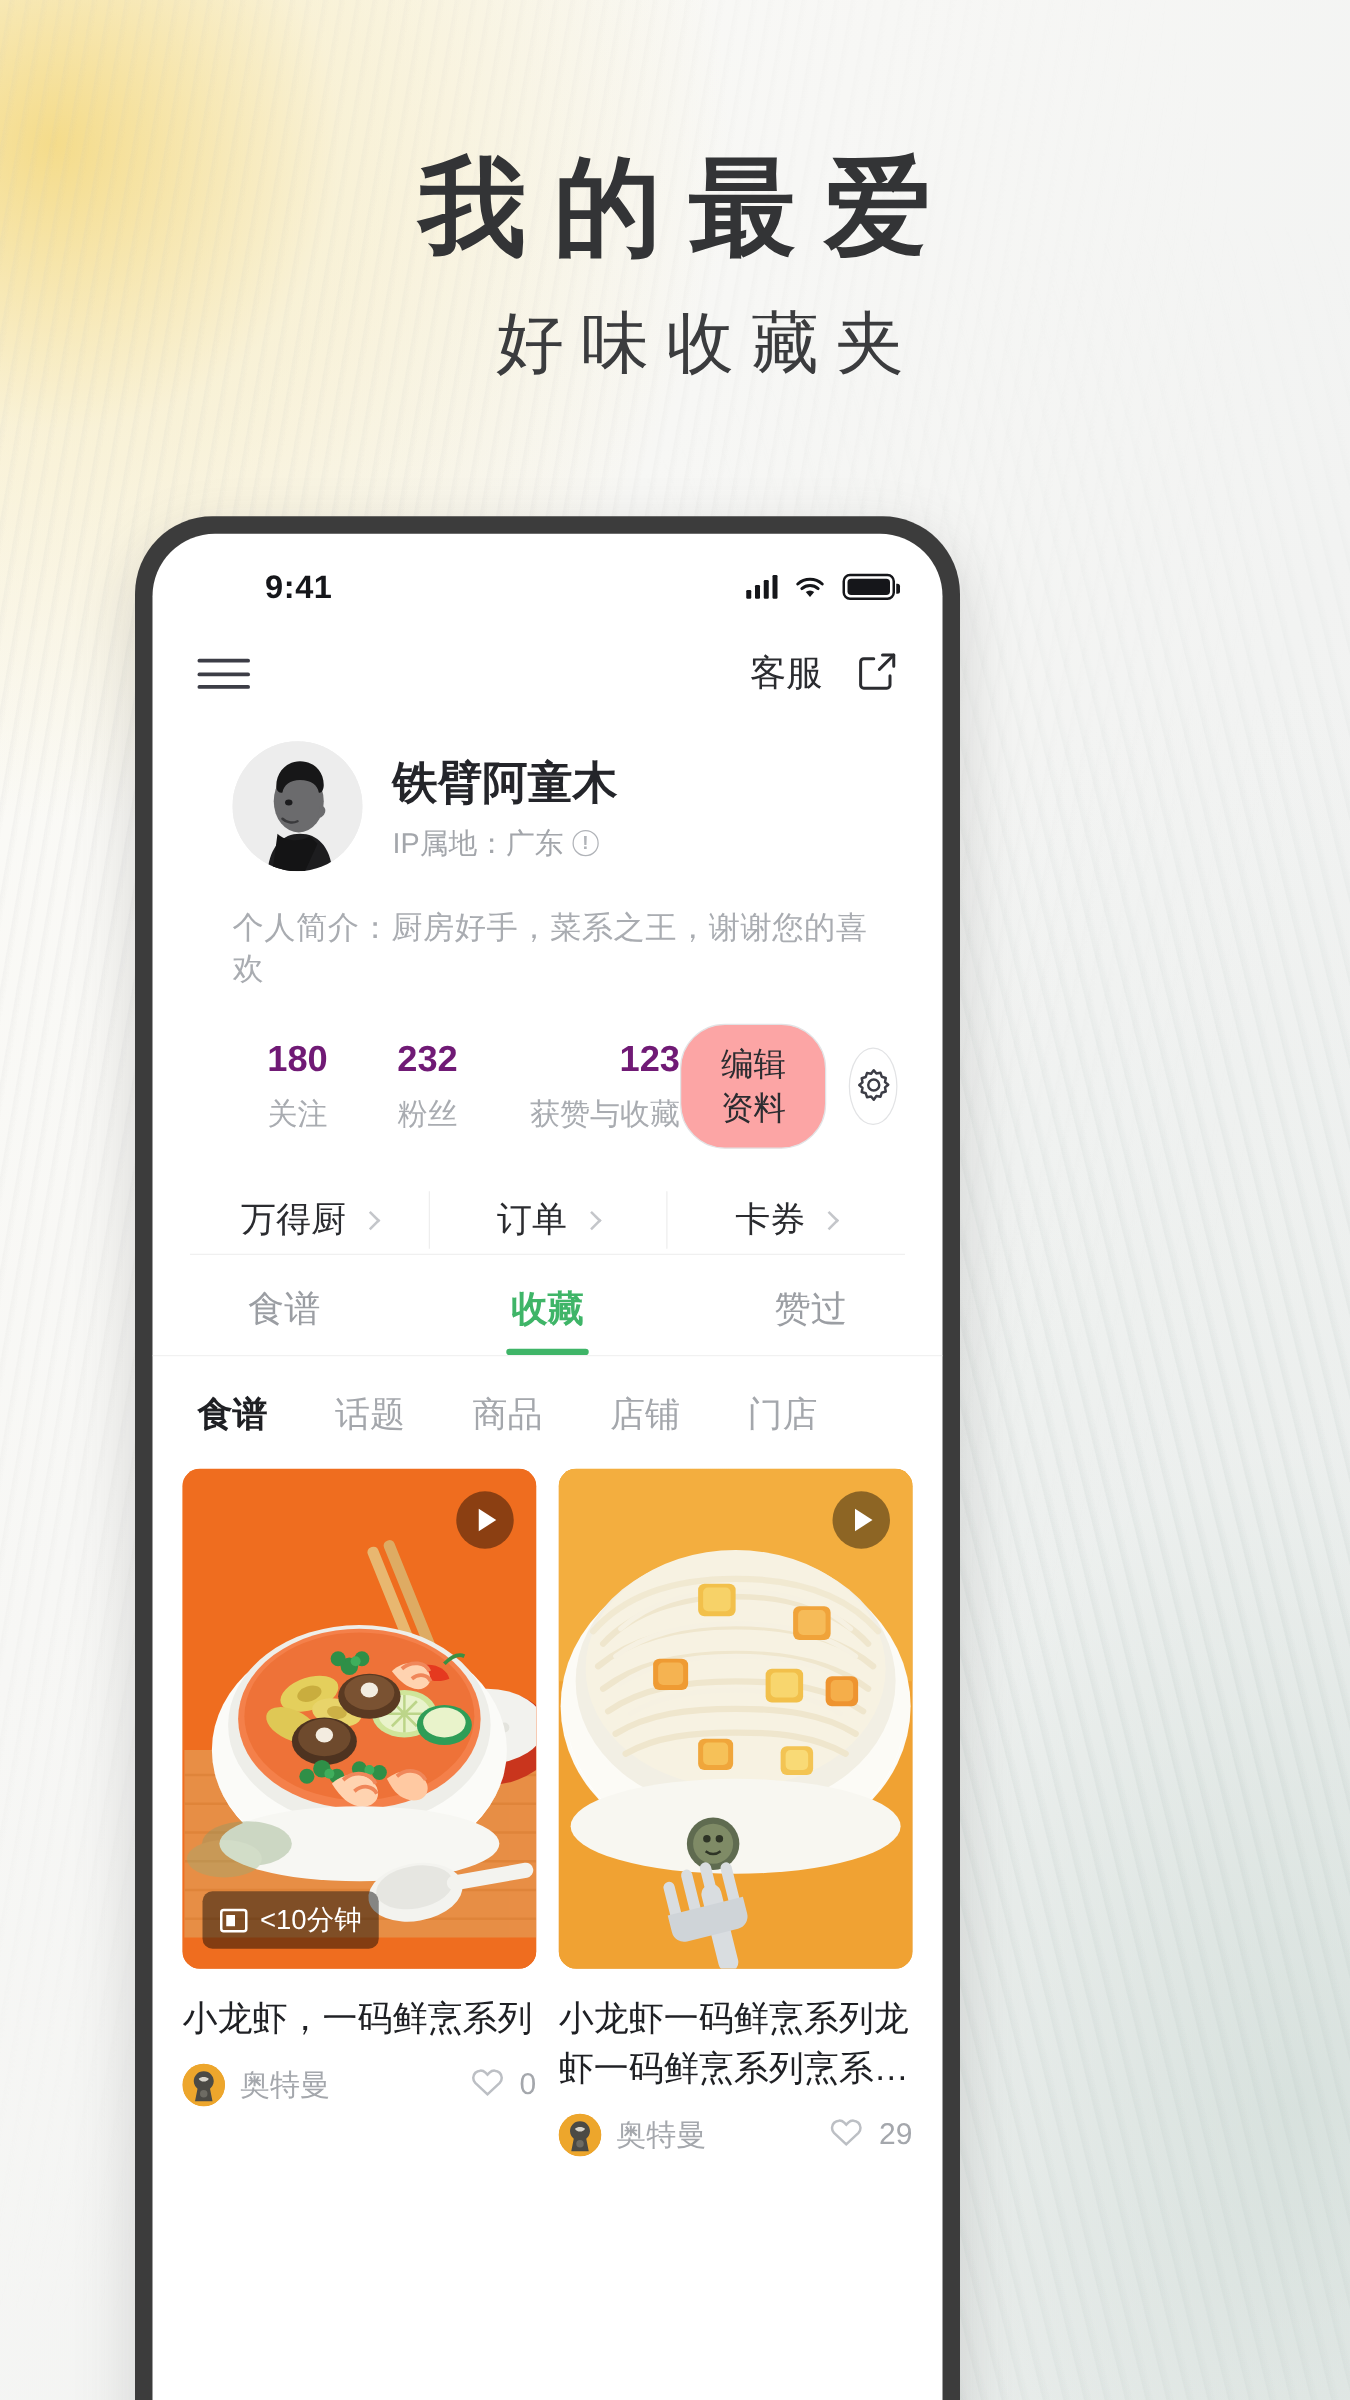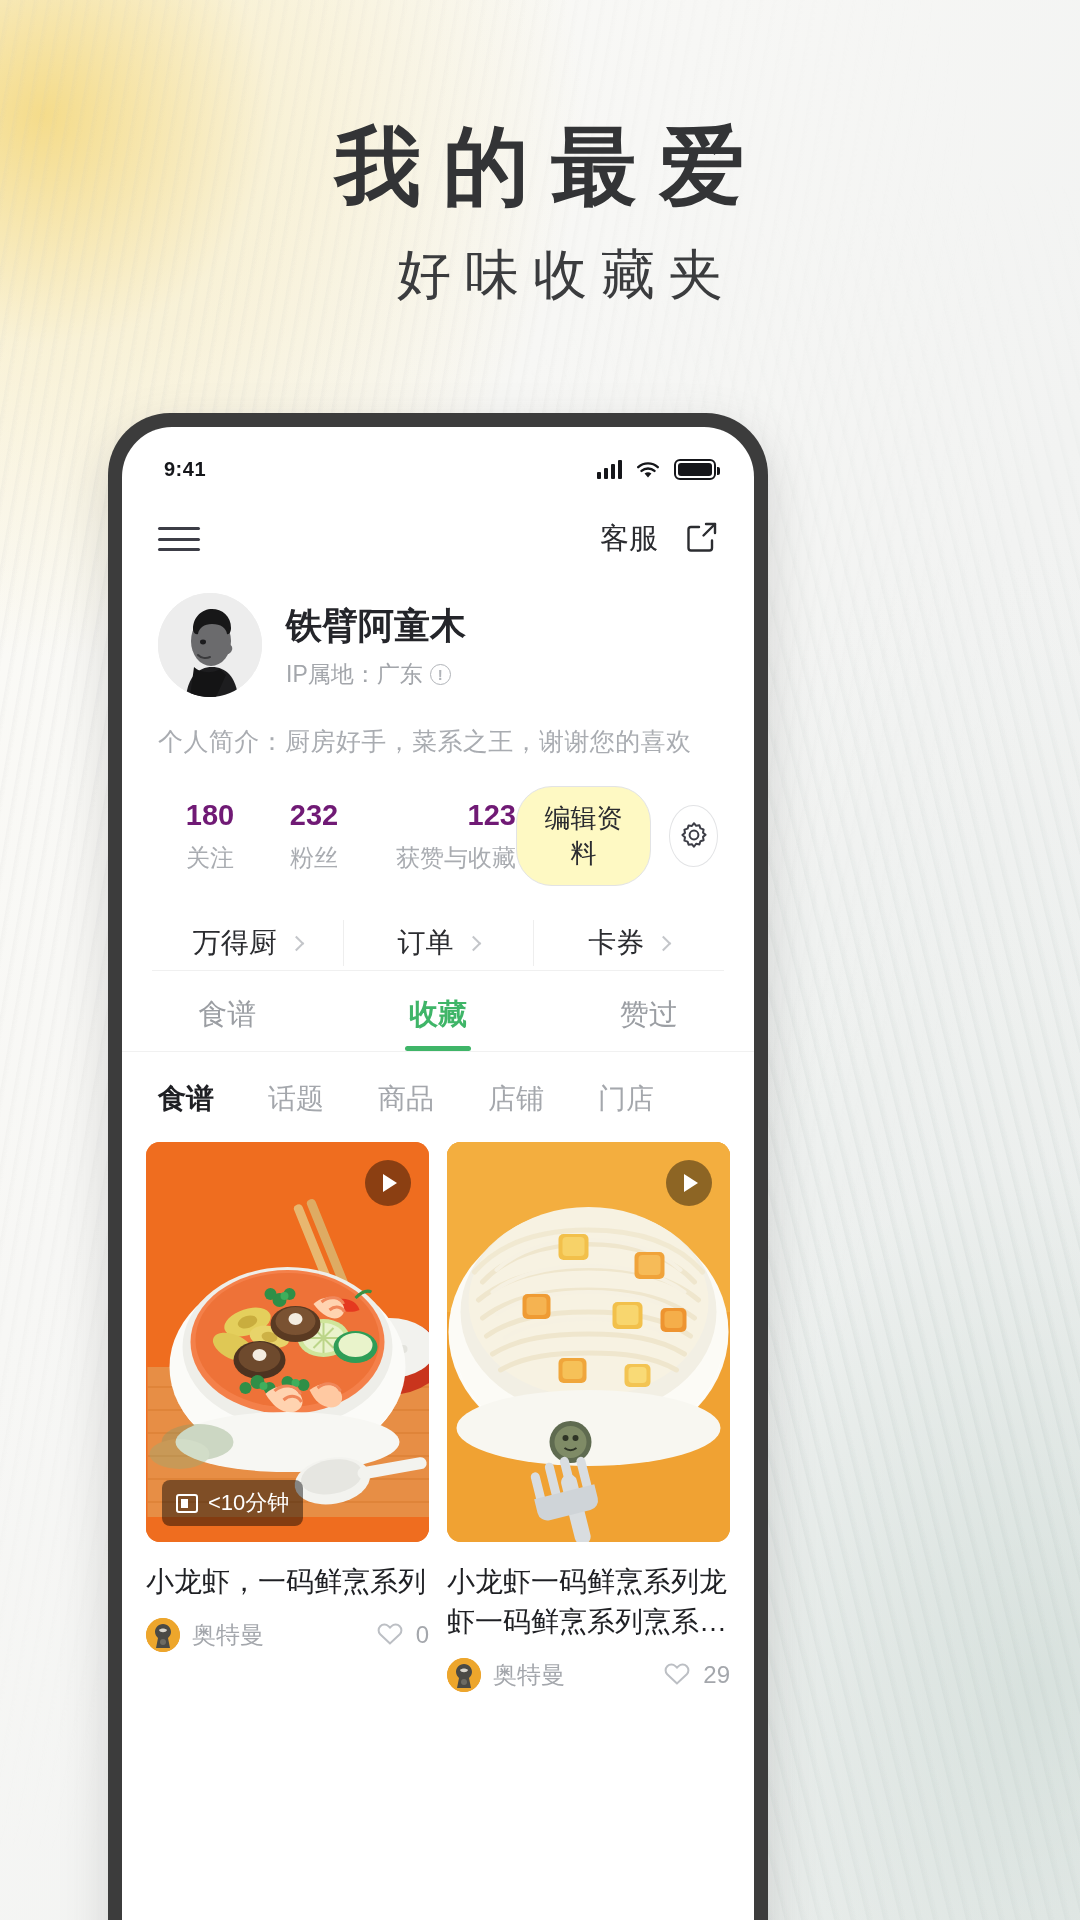--- a/index.html
+++ b/index.html
@@ -67,21 +67,21 @@
     border-radius: 50px 50px 0 0;
     overflow: hidden;
     position: relative;
   }
 
   
   .statusbar {
     height: 74px; display: flex; align-items: center;
     justify-content: space-between; padding: 10px 38px 0 42px;
   }
-  .status-time { font-size: 20px; font-weight: 700; color: #15161a; letter-spacing: .5px; }
+  .status-time { font-size: 26px; font-weight: 700; color: #15161a; letter-spacing: .5px; margin-left: 48px; }
   .status-icons { display: flex; align-items: center; gap: 13px; }
   .sig { display: flex; align-items: flex-end; gap: 3px; height: 20px; }
   .sig i { display: block; width: 4px; background: #15161a; border-radius: 1px; }
   .sig i:nth-child(1){height:7px}.sig i:nth-child(2){height:11px}
   .sig i:nth-child(3){height:15px}.sig i:nth-child(4){height:19px}
   .wifi { position: relative; width: 26px; height: 19px; }
   .wifi svg { display:block; }
   .batt {
     width: 42px; height: 21px; border: 2px solid #15161a;
     border-radius: 6px; padding: 2px; position: relative;
@@ -97,21 +97,21 @@
     height: 76px; display: flex; align-items: center;
     justify-content: space-between; padding: 0 34px 0 36px;
   }
   .hamburger { width: 42px; height: 30px; display:flex; flex-direction:column; justify-content:space-between; padding: 3px 0; }
   .hamburger span { display:block; height:3px; background:#3c3d46; border-radius:2px; }
   .nav-right { display:flex; gap: 26px; }
   .nav-service { font-size: 29px; color: #2b2c30; }
   .share-icon { width: 36px; height: 36px; }
 
   
-  .profile { padding: 16px 36px 0 36px; }
+  .profile { padding: 16px 36px 0 36px; margin-left: 28px; }
   .prof-row { display: flex; align-items: center; gap: 24px; }
   .avatar {
     width: 104px; height: 104px; border-radius: 50%;
     background: #ececec; overflow: hidden; flex: 0 0 auto; position: relative;
   }
   .avatar svg { display:block; }
   .prof-meta { padding-top: 4px; }
   .prof-name { font-size: 36px; font-weight: 700; color: #24252a; line-height: 1.2; }
   .prof-ip { margin-top: 12px; font-size: 23px; color: #a3a6ab; display:flex; align-items:center; gap:7px; }
   .info-circle {
@@ -126,21 +126,21 @@
     margin-top: 28px; display: flex; align-items: center; justify-content: space-between;
   }
   .stats { display: flex; gap: 0; }
   .stat { text-align: center; min-width: 104px; }
   .stat.wide { min-width: 150px; text-align: right; }
   .stat-num { font-size: 29px; font-weight: 700; color: #701a75; }
   .stat-lbl { margin-top: 10px; font-size: 24px; color: #a9acb1; }
   .stat-actions { display:flex; align-items:center; gap: 18px; }
   .btn-edit {
     border: 1.5px solid #e2e3e5; border-radius: 36px;
-    padding: 14px 26px; font-size: 26px; color: #2b2c30; background:#fef9c3;
+    padding: 14px 26px; font-size: 26px; color: #2b2c30; background:#fca5a5;
   }
   .btn-gear {
     width: 62px; height: 62px; border-radius: 50%;
     border: 1.5px solid #e2e3e5; background:#fff;
     display:flex; align-items:center; justify-content:center;
   }
 
   
   .quick {
     margin: 30px 30px 0 30px; display: flex; align-items: center;

